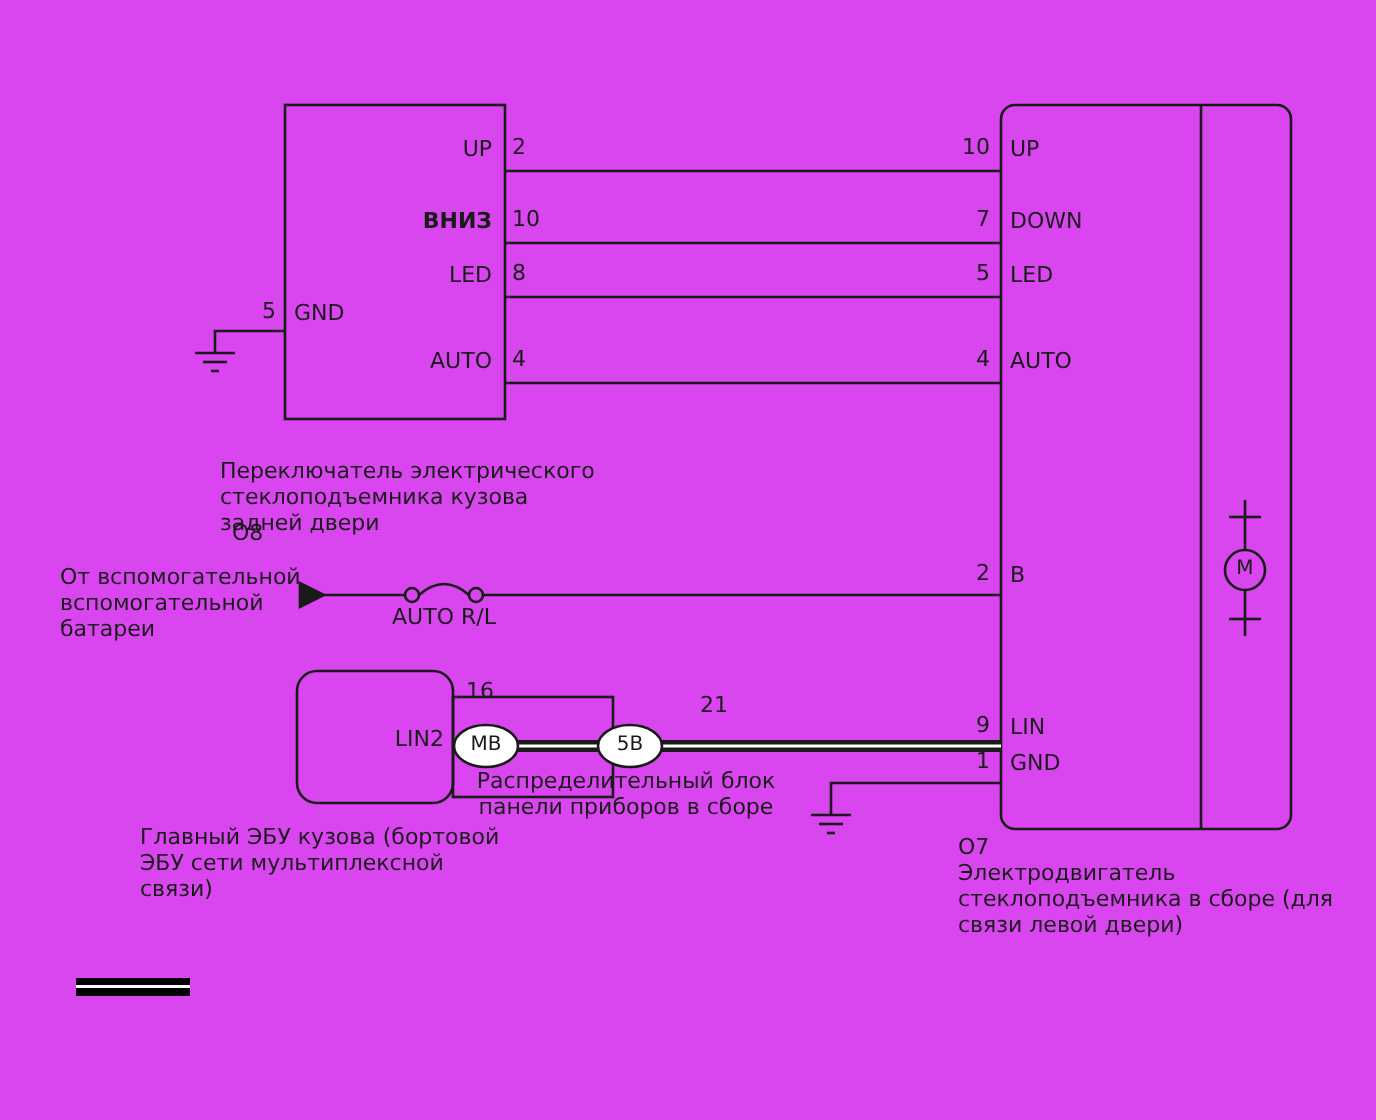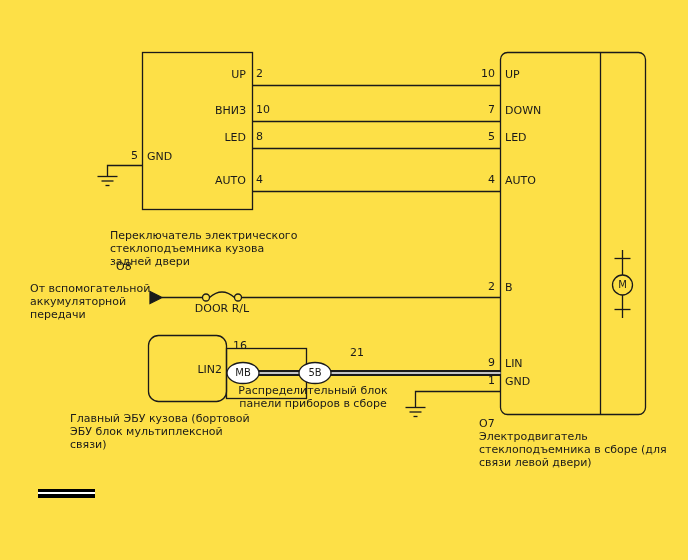--- a/index.html
+++ b/index.html
@@ -1,19 +1,19 @@
 <!DOCTYPE html>
 <html><head>
 <meta charset="utf-8">
 <style>
   html,body{margin:0;padding:0;background:#ffffff;}
   .diagram{
     position:relative;
     width:688px;height:560px;
-    background:#fde047;
+    background:#d946ef;
     font-family:"DejaVu Sans","Liberation Sans",sans-serif;
     color:#1a1a1a;
     overflow:hidden;
   }
   .diagram svg{position:absolute;left:0;top:0;}
   .txt{
     position:absolute;
     font-size:11px;
     line-height:13px;
     white-space:nowrap;
@@ -86,21 +86,21 @@
         <line x1="622.5" y1="258.5" x2="622.5" y2="275"></line>
         <circle cx="622.5" cy="285" r="10"></circle>
         <line x1="622.5" y1="295" x2="622.5" y2="309.5"></line>
         <line x1="614.5" y1="309.5" x2="630.5" y2="309.5"></line>
         <line x1="622.5" y1="309.5" x2="622.5" y2="318"></line>
       </g>
     </g>
   </svg>
 
   <div class="txt" style="right:442px;top:68px;">UP</div>
-  <div class="txt" style="right:442px;top:104px;">ВНИЗ</div>
+  <div class="txt" style="right:442px;top:104px;font-weight:bold;">ВНИЗ</div>
   <div class="txt" style="right:442px;top:131px;">LED</div>
   <div class="txt" style="right:442px;top:174px;">AUTO</div>
   <div class="txt" style="left:147px;top:150px;">GND</div>
   <div class="txt" style="right:550px;top:149px;">5</div>
 
   <div class="txt" style="left:256px;top:67px;">2</div>
   <div class="txt" style="left:256px;top:103px;">10</div>
   <div class="txt" style="left:256px;top:130px;">8</div>
   <div class="txt" style="left:256px;top:173px;">4</div>
 
@@ -118,26 +118,26 @@
   <div class="txt" style="left:505px;top:174px;">AUTO</div>
   <div class="txt" style="left:505px;top:281px;">B</div>
   <div class="txt" style="left:505px;top:357px;">LIN</div>
   <div class="txt" style="left:505px;top:375px;">GND</div>
 
   <div class="txt small ctr" style="left:612px;top:279px;width:21px;">M</div>
 
   <div class="txt" style="left:116px;top:216px;margin-top:44px;">O8</div>
   <div class="txt wrap" style="left:110px;top:229px;width:190px;">Переключатель электрического стеклоподъемника кузова задней двери</div>
 
-  <div class="txt wrap" style="left:30px;top:282px;width:124px;">От вспомогательной аккумуляторной передачи</div>
+  <div class="txt wrap" style="left:30px;top:282px;width:124px;">От вспомогательной вспомогательной батареи</div>
 
-  <div class="txt ctr" style="left:180px;top:302px;width:84px;">DOOR R/L</div>
+  <div class="txt ctr" style="left:180px;top:302px;width:84px;">AUTO R/L</div>
 
   <div class="txt" style="right:466px;top:363px;text-align:center;">LIN2</div>
-  <div class="txt wrap" style="left:70px;top:412px;width:185px;">Главный ЭБУ кузова (бортовой ЭБУ блок мультиплексной связи)</div>
+  <div class="txt wrap" style="left:70px;top:412px;width:185px;">Главный ЭБУ кузова (бортовой ЭБУ сети мультиплексной связи)</div>
 
   <div class="txt" style="left:233px;top:339px;">16</div>
   <div class="txt" style="left:307px;top:346px;margin-left:43px;">21</div>
   <div class="txt small ctr" style="left:227px;top:367px;width:32px;">MB</div>
   <div class="txt small ctr" style="left:299px;top:367px;width:32px;">5B</div>
   <div class="txt wrap" style="left:233px;top:384px;width:160px;text-align:center;">Распределительный блок панели приборов в сборе</div>
 
   <div class="txt" style="left:479px;top:417px;">O7</div>
   <div class="txt wrap" style="left:479px;top:430px;width:192px;">Электродвигатель стеклоподъемника в сборе (для связи левой двери)</div>
 

